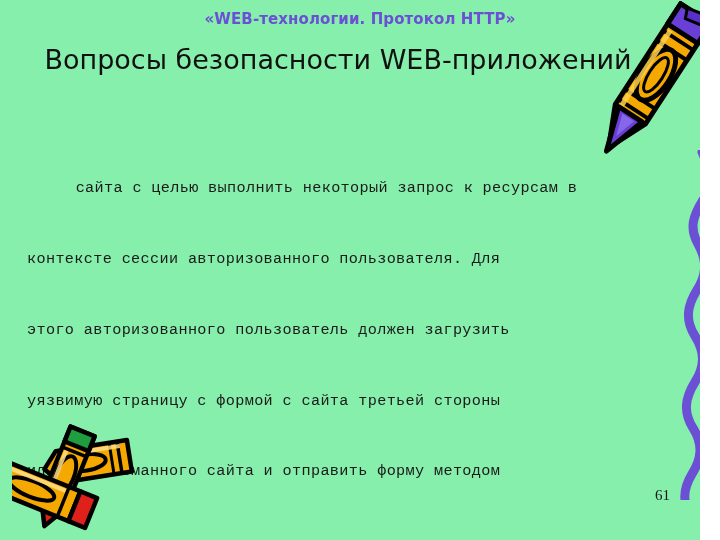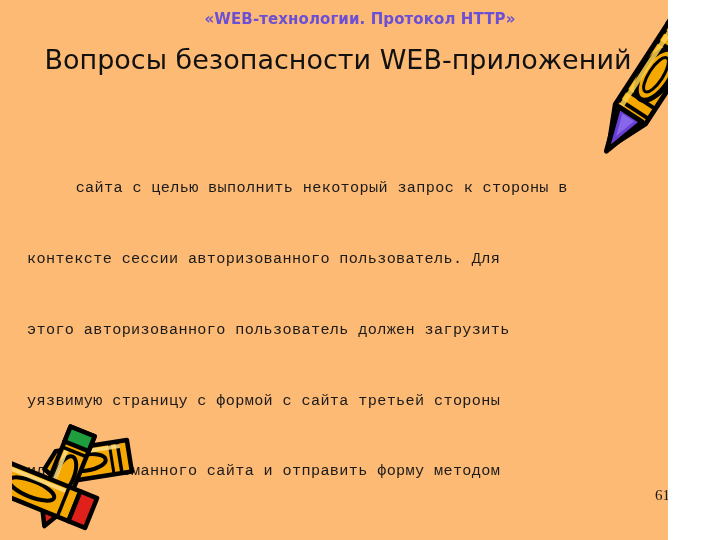--- a/index.html
+++ b/index.html
@@ -4,23 +4,24 @@
 <style>
   html, body {
     margin: 0;
     padding: 0;
     background: #ffffff;
   }
   #slide {
     position: relative;
     width: 668px;
     height: 540px;
-    background: #fdba74;
+    background: #86efac;
     overflow: hidden;
     font-family: "Liberation Sans", sans-serif;
+    padding-left: 32px;
   }
 
   
   #header-title {
     position: absolute;
     left: 0;
     top: 10px;
     width: 720px;
     text-align: center;
     font-family: "DejaVu Sans", sans-serif;
@@ -98,22 +99,22 @@
 <body>
 
 <div id="slide">
 
   <div id="header-title">«WEB-технологии. Протокол HTTP»</div>
 
   <div id="slide-title">Вопросы безопасности WEB-приложений</div>
 
 
   <div id="body-text">
-    <span class="ln">сайта с целью выполнить некоторый запрос к стороны в</span>
-    <span class="ln">контексте сессии авторизованного пользователь. Для</span>
+    <span class="ln">сайта с целью выполнить некоторый запрос к ресурсам в</span>
+    <span class="ln">контексте сессии авторизованного пользователя. Для</span>
     <span class="ln">этого авторизованного пользователь должен загрузить</span>
     <span class="ln">уязвимую страницу с формой с сайта третьей стороны</span>
     <span class="ln">или со взломанного сайта и отправить форму методом</span>
     
     
     
     
     
   </div>
 

